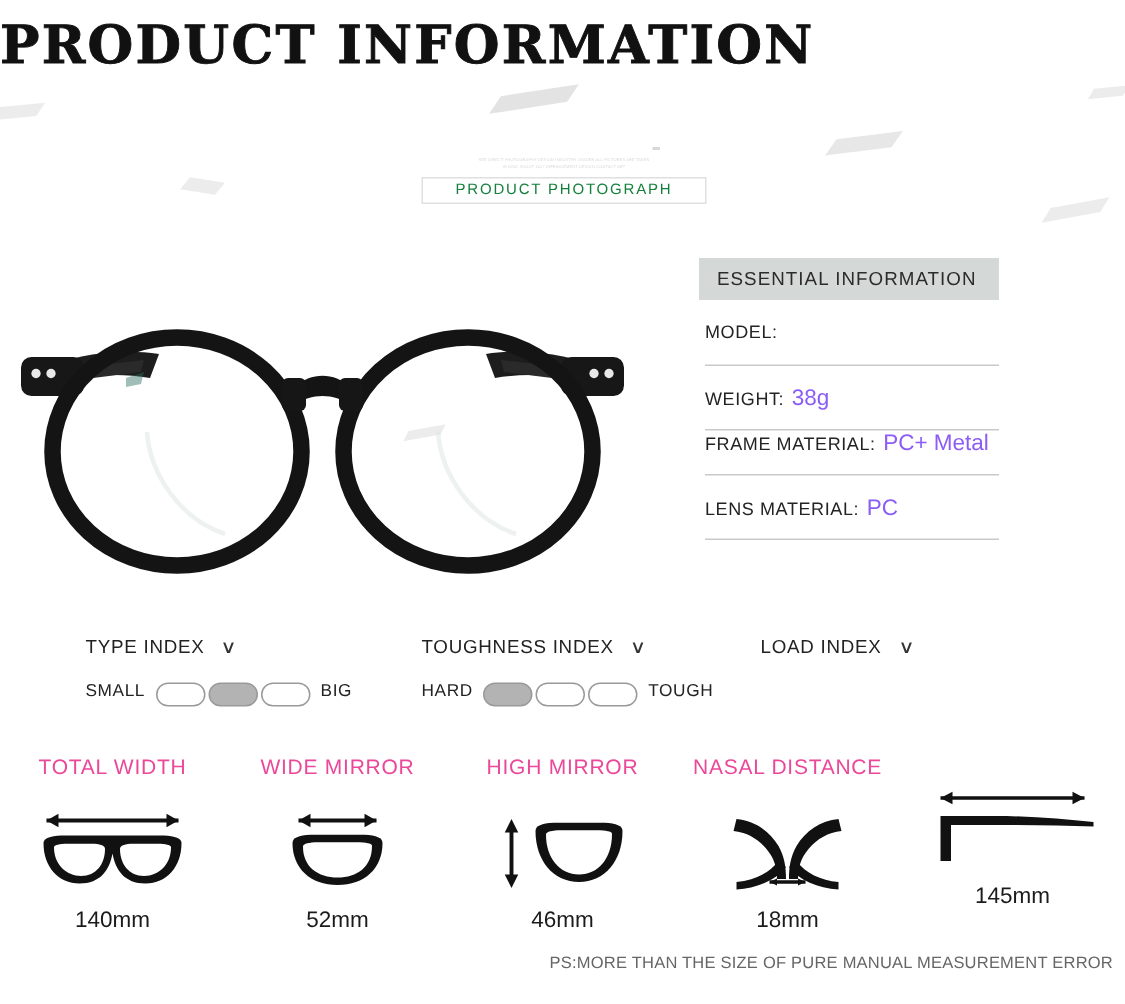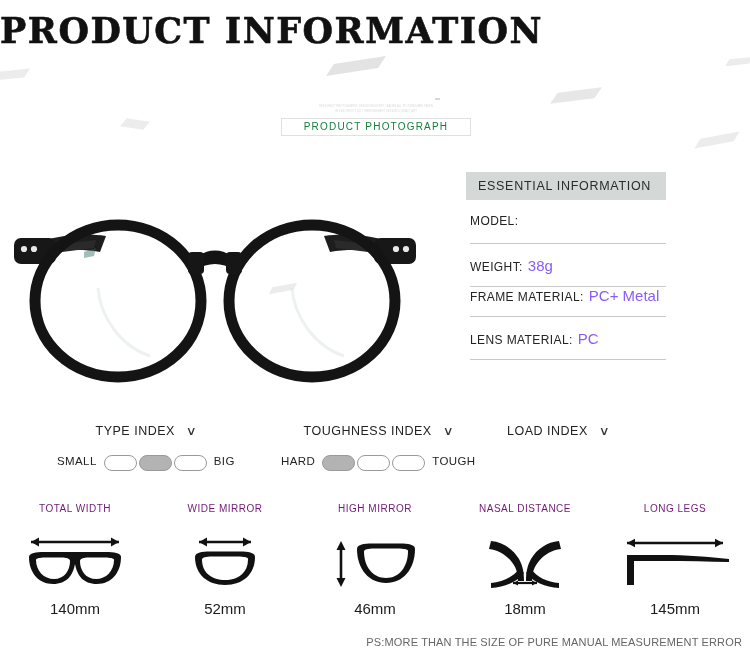--- a/index.html
+++ b/index.html
@@ -65,39 +65,39 @@
     height:20px;
   }
   .spec-label{font-size:12px;letter-spacing:.4px;color:#232323;}
   .spec-val{font-size:15px;color:#8b5cf6;margin-left:5px;font-weight:400;}
   .rule{height:1px;background:#c9c9c9;width:196px;margin-top:9px;}
 
   
   .idx-row{position:absolute;top:424px;left:0;width:750px;height:60px;}
   .idx{position:absolute;}
   .idx-title{
-    font-size:12.5px;letter-spacing:.5px;color:#222;white-space:nowrap;text-align:center;
+    font-size:12.5px;letter-spacing:.5px;color:#222;white-space:nowrap;
   }
   .chev{display:inline-block;margin-left:8px;font-size:12px;color:#333;
         transform:scaleX(1.25);font-weight:300;}
   .idx-scale{display:flex;align-items:flex-start;margin-top:17px;white-space:nowrap;}
   .idx-end{font-size:11.5px;letter-spacing:.4px;color:#232323;}
   .pills{display:flex;margin:0 7px;}
   .pill{
     width:33px;height:16px;border:1px solid #9a9a9a;border-radius:9px;
     background:#ffffff;margin-right:2px;box-sizing:border-box;
   }
   .pill.on{background:#b3b3b3;border-color:#9a9a9a;}
   .pill:last-child{margin-right:0;}
 
   
   .meas{position:absolute;top:503px;left:0;width:750px;height:120px;
         display:flex;}
   .meas-col{flex:1;text-align:center;position:relative;}
-  .meas-label{font-size:10px;letter-spacing:.5px;color:#701a75;white-space:nowrap;}
+  .meas-label{font-size:14px;letter-spacing:.5px;color:#ec4899;white-space:nowrap;}
   .meas-icon{height:60px;display:flex;align-items:center;justify-content:center;margin-top:18px;}
   .meas-val{font-size:15px;color:#1b1b1b;margin-top:8px;}
 
   
   .note{
     position:absolute;left:0;top:636px;width:742px;text-align:right;
     font-size:11px;letter-spacing:.15px;color:#666;padding-right:8px;
   }
 </style>
 </head>
@@ -294,21 +294,20 @@
           <path d="M76 50 C 64 49, 54 44, 48 36 L 43 40 C 50 49, 62 54, 76 55 Z" fill="#111"></path>
           <line x1="30" y1="50" x2="54" y2="50" stroke="#111" stroke-width="2.2"></line>
           <path d="M30 50 L35 47.6 L35 52.4 Z" fill="#111"></path>
           <path d="M54 50 L49 47.6 L49 52.4 Z" fill="#111"></path>
         </svg>
       </div>
       <div class="meas-val">18mm</div>
     </div>
 
     <div class="meas-col">
-      <div class="meas-label">LONG LEGS</div>
       <div class="meas-icon">
         <svg width="116" height="58" viewBox="0 0 116 58" xmlns="http://www.w3.org/2000/svg">
           <line x1="10" y1="10" x2="106" y2="10" stroke="#111" stroke-width="2.4"></line>
           <path d="M10 10 L18 5.8 L18 14.2 Z" fill="#111"></path>
           <path d="M106 10 L98 5.8 L98 14.2 Z" fill="#111"></path>
           <path d="M10 22 L46 22 C 70 22, 92 24, 112 26 L 112 29 C 92 28.5, 70 28, 46 28 L 17 28 L 17 52 L 10 52 Z" fill="#111"></path>
         </svg>
       </div>
       <div class="meas-val">145mm</div>
     </div>

